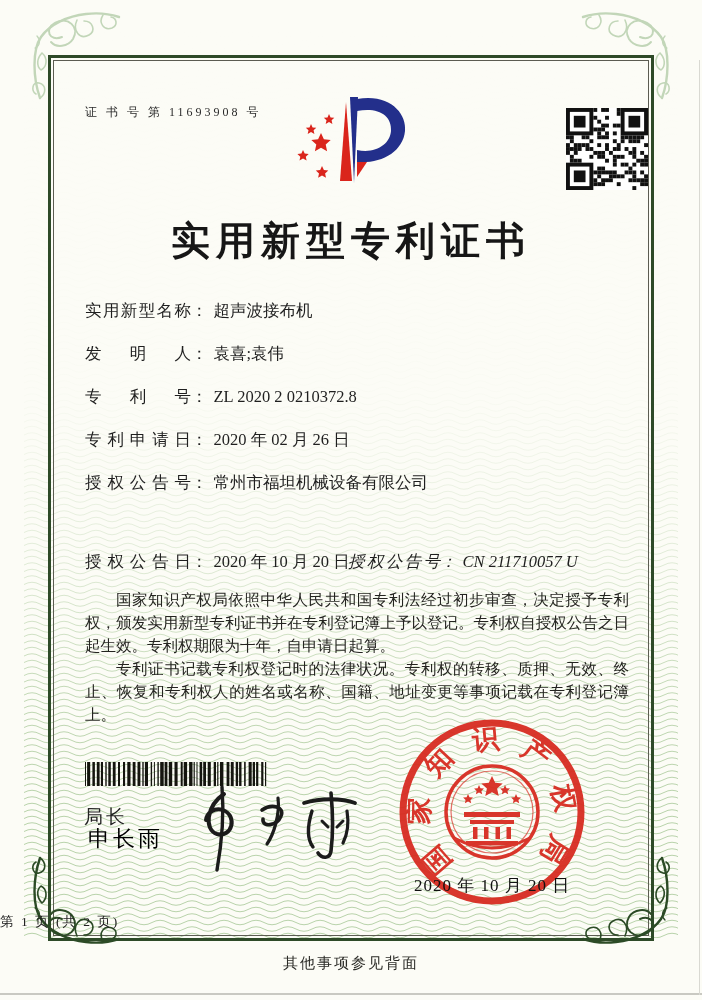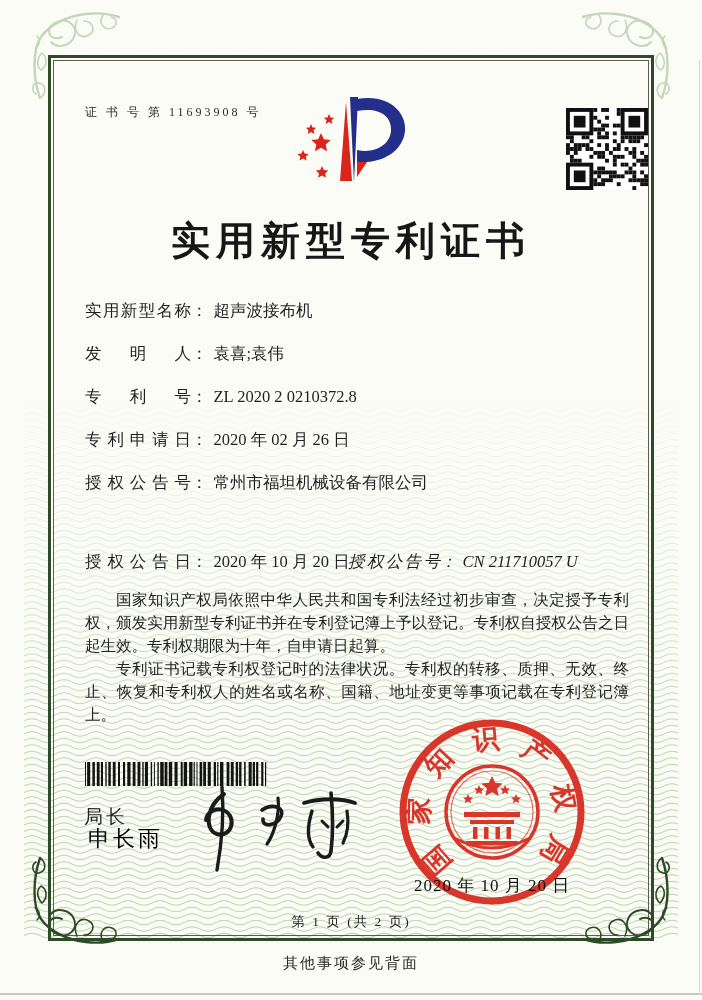--- a/index.html
+++ b/index.html
@@ -43,21 +43,21 @@
 
   .barcode{position:absolute;left:85px;top:762px;}
   .director-title{position:absolute;left:84px;top:804px;font-size:19px;letter-spacing:3px;color:#222;}
   .director-name{position:absolute;left:88px;top:824px;font-size:22px;letter-spacing:3px;color:#000000;}
   .signature{position:absolute;left:192px;top:780px;}
 
   .seal{position:absolute;left:392px;top:712px;opacity:0.93;}
   .seal-date{position:absolute;left:392px;top:874px;width:200px;text-align:center;
              font-size:17px;color:#111;letter-spacing:1px;z-index:6;}
 
-  .page-info{position:absolute;left:0;top:913px;width:702px;text-align:center;
+  .page-info{position:absolute;left:0;top:913px;width:702px;text-align:left;
              font-size:13.5px;letter-spacing:2px;color:#222;}
   .back-note{position:absolute;left:0;top:954px;width:702px;text-align:center;
              font-size:15px;letter-spacing:2px;color:#2a2a26;}
 
   .edge-bottom{position:absolute;left:0;top:993px;width:702px;height:2px;background:#c9c9c2;z-index:7;}
   .edge-right{position:absolute;left:699px;top:60px;width:1px;height:935px;background:#d9d9d2;z-index:7;}
 </style>
 </head>
 <body>
 

